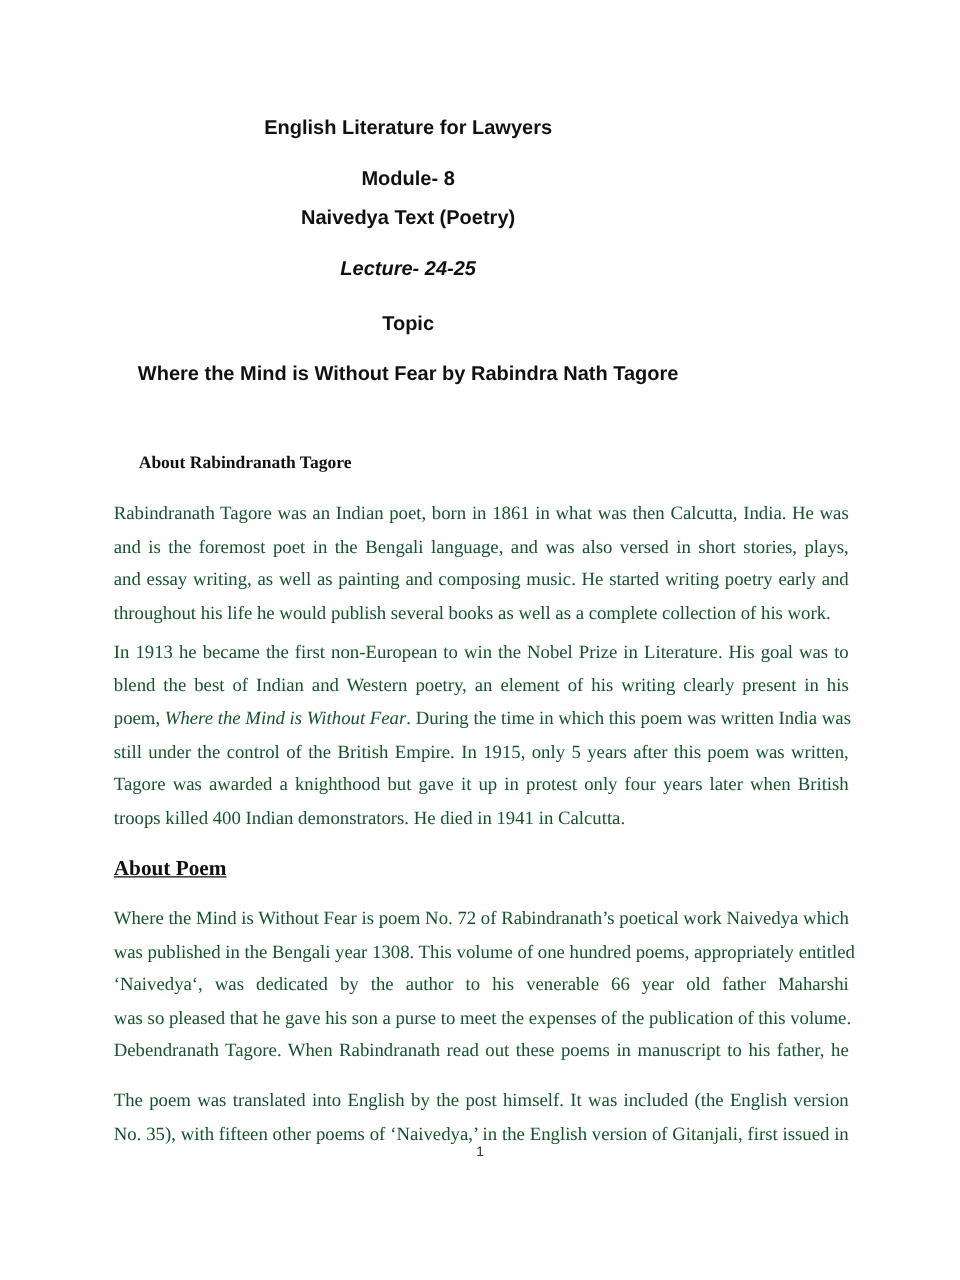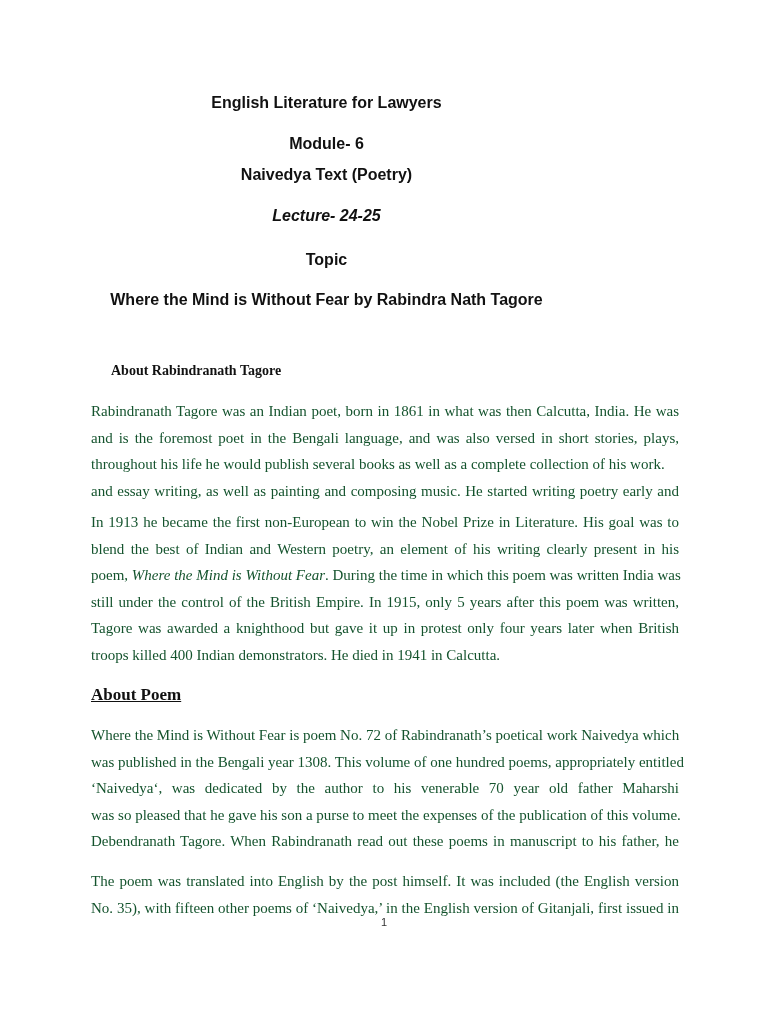--- a/index.html
+++ b/index.html
@@ -24,50 +24,50 @@
       position: absolute; left: 0; width: 768px; top: 916px; text-align: center;
       font-family: "Liberation Sans", sans-serif; font-size: 11px; color: #333;
     }
   </style>
 </head>
 <body>
 
 <div class="page">
 
   <div class="title" style="top:94px;">English Literature for Lawyers</div>
-  <div class="title" style="top:135px;">Module- 6</div>
+  <div class="title" style="top:135px;">Module- 8</div>
   <div class="title" style="top:166px;">Naivedya Text (Poetry)</div>
   <div class="title" style="top:207px;font-style:italic;">Lecture- 24-25</div>
   <div class="title" style="top:251px;">Topic</div>
   <div class="title" style="top:291px;">Where the Mind is Without Fear by Rabindra Nath Tagore</div>
 
   <div class="heading-serif" style="top:363px; font-size:14px;margin-left:20px;">About Rabindranath Tagore</div>
 
   <div class="para" style="top:398px;">
     <span class="line">Rabindranath Tagore was an Indian poet, born in 1861 in what was then Calcutta, India. He was</span>
     <span class="line">and is the foremost poet in the Bengali language, and was also versed in short stories, plays,</span>
+    <span class="line">and essay writing, as well as painting and composing music. He started writing poetry early and</span>
     <span class="line end">throughout his life he would publish several books as well as a complete collection of his work.</span>
-    <span class="line">and essay writing, as well as painting and composing music. He started writing poetry early and</span>
   </div>
 
   <div class="para" style="top:509px;">
     <span class="line">In 1913 he became the first non-European to win the Nobel Prize in Literature. His goal was to</span>
     <span class="line">blend the best of Indian and Western poetry, an element of his writing clearly present in his</span>
     <span class="line"><span>poem, </span><i>Where the Mind is Without Fear</i><span>. During the time in which this poem was written India was</span></span>
     <span class="line">still under the control of the British Empire. In 1915, only 5 years after this poem was written,</span>
     <span class="line">Tagore was awarded a knighthood but gave it up in protest only four years later when British</span>
     <span class="line end">troops killed 400 Indian demonstrators. He died in 1941 in Calcutta.</span>
   </div>
 
   <div class="heading-serif" style="top:685px; font-size:17px;text-decoration:underline;">About Poem</div>
 
   <div class="para" style="top:722px;">
     <span class="line">Where the Mind is Without Fear is poem No. 72 of Rabindranath’s poetical work Naivedya which</span>
     <span class="line">was published in the Bengali year 1308. This volume of one hundred poems, appropriately entitled</span>
-    <span class="line">‘Naivedya‘, was dedicated by the author to his venerable 70 year old father Maharshi</span>
+    <span class="line">‘Naivedya‘, was dedicated by the author to his venerable 66 year old father Maharshi</span>
     <span class="line end">was so pleased that he gave his son a purse to meet the expenses of the publication of this volume.</span>
     <span class="line">Debendranath Tagore. When Rabindranath read out these poems in manuscript to his father, he</span>
   </div>
 
   <div class="para" style="top:868px;">
     <span class="line">The poem was translated into English by the post himself. It was included (the English version</span>
     <span class="line">No. 35), with fifteen other poems of ‘Naivedya,’ in the English version of Gitanjali, first issued in</span>
   </div>
 
   <div class="page-number">1</div>

